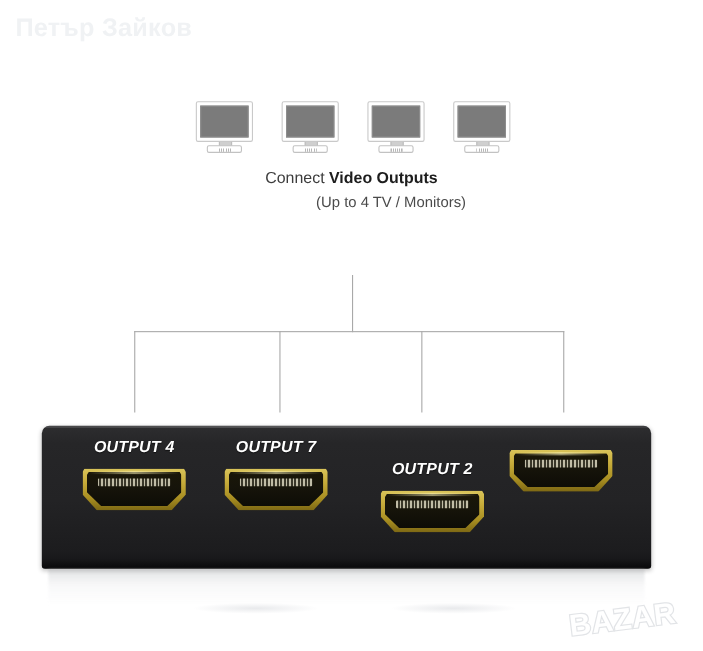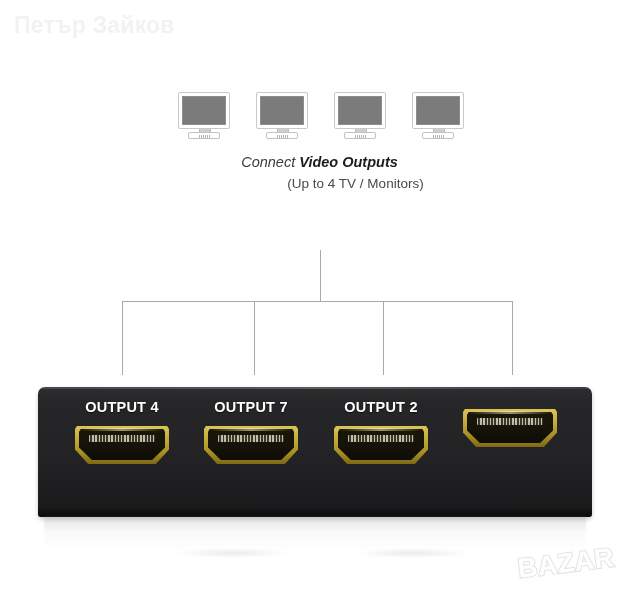--- a/index.html
+++ b/index.html
@@ -99,21 +99,20 @@
   
   #caption-main {
     position: absolute;
     left: 0;
     top: 154px;
     width: 639px;
     text-align: center;
     font-size: 14.5px;
     color: #3d3d3d;
     white-space: nowrap;
-    font-style: italic;
   }
   #caption-main .bold-part { font-weight: 700; color: #1d1d1d; }
   #caption-sub {
     position: absolute;
     left: 0;
     top: 176px;
     width: 639px;
     text-align: center;
     font-size: 13.5px;
     color: #4a4a4a;
@@ -138,20 +137,21 @@
     position: absolute;
     left: 38px;
     top: 387px;
     width: 554px;
     height: 130px;
     border-radius: 7px 7px 3px 3px;
     background:
       linear-gradient(180deg, #2e2e30 0%, #262628 12%, #232325 52%, #1c1c1e 88%, #141415 100%);
     box-shadow: 0 2px 4px rgba(0,0,0,0.22);
     overflow: hidden;
+    font-style: italic;
   }
   #splitter-device::after {
     content: "";
     position: absolute;
     left: 0; right: 0; top: 0;
     height: 2px;
     background: linear-gradient(90deg, rgba(255,255,255,0.12), rgba(255,255,255,0.22), rgba(255,255,255,0.08));
   }
   #splitter-device::before {
     content: "";
@@ -334,21 +334,21 @@
   <div class="port-group" style="left:151px;">
     <div class="port-label">OUTPUT 7</div>
     <div class="hdmi-port">
       <div class="hdmi-frame"></div>
       <div class="hdmi-inner"></div>
       <div class="hdmi-pins"></div>
       <div class="hdmi-gloss"></div>
     </div>
   </div>
 
-  <div class="port-group" style="left:281px;">
+  <div class="port-group" style="left:293px;margin-top:20px;">
     <div class="port-label">OUTPUT 2</div>
     <div class="hdmi-port">
       <div class="hdmi-frame"></div>
       <div class="hdmi-inner"></div>
       <div class="hdmi-pins"></div>
       <div class="hdmi-gloss"></div>
     </div>
   </div>
 
   <div class="port-group" style="left:410px;">

